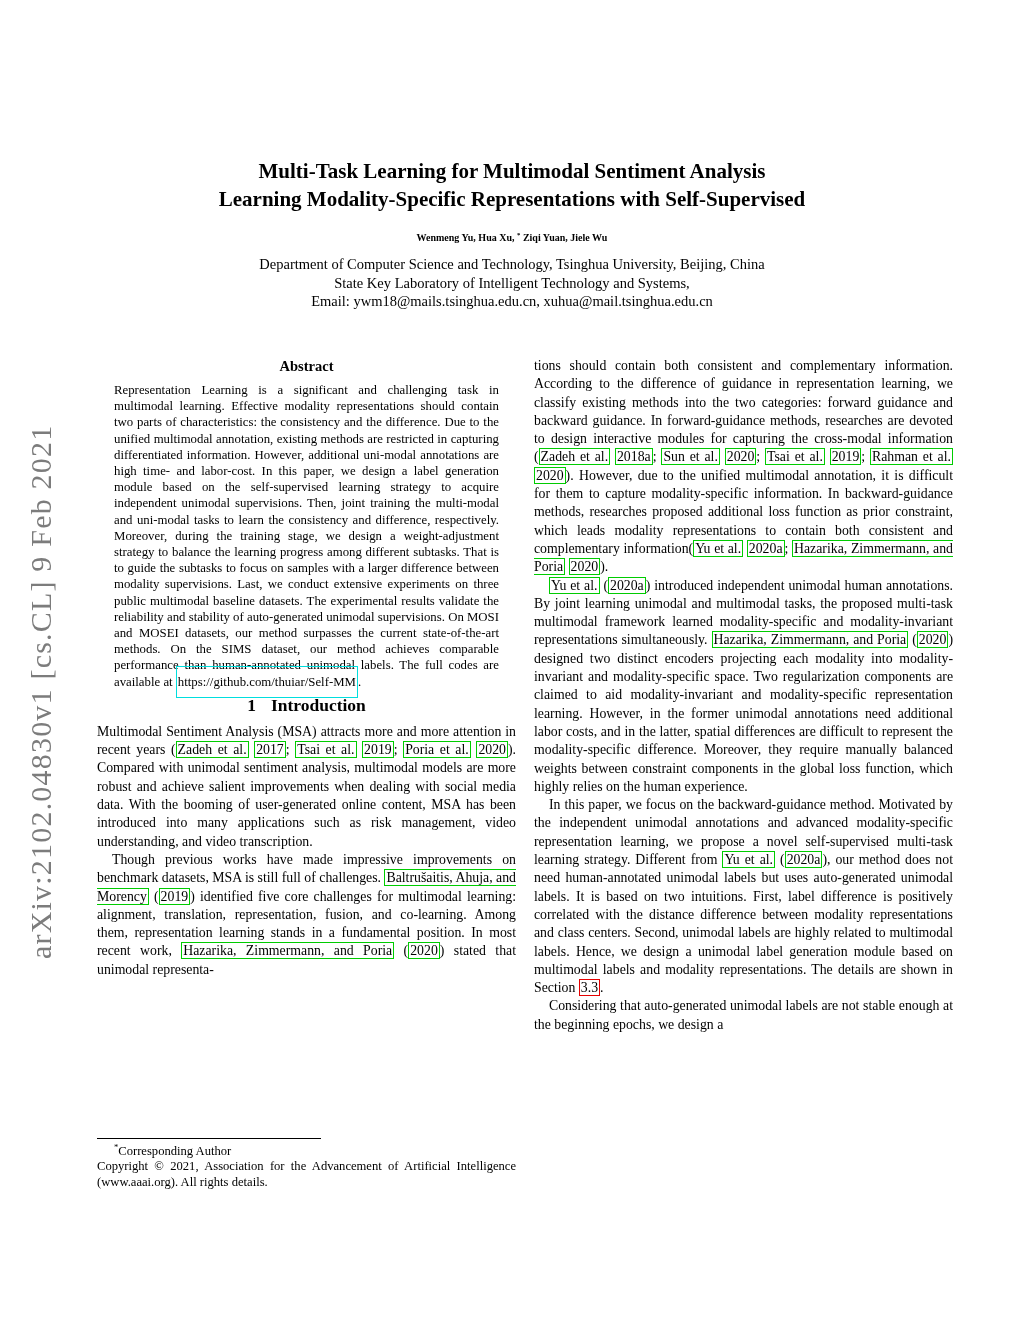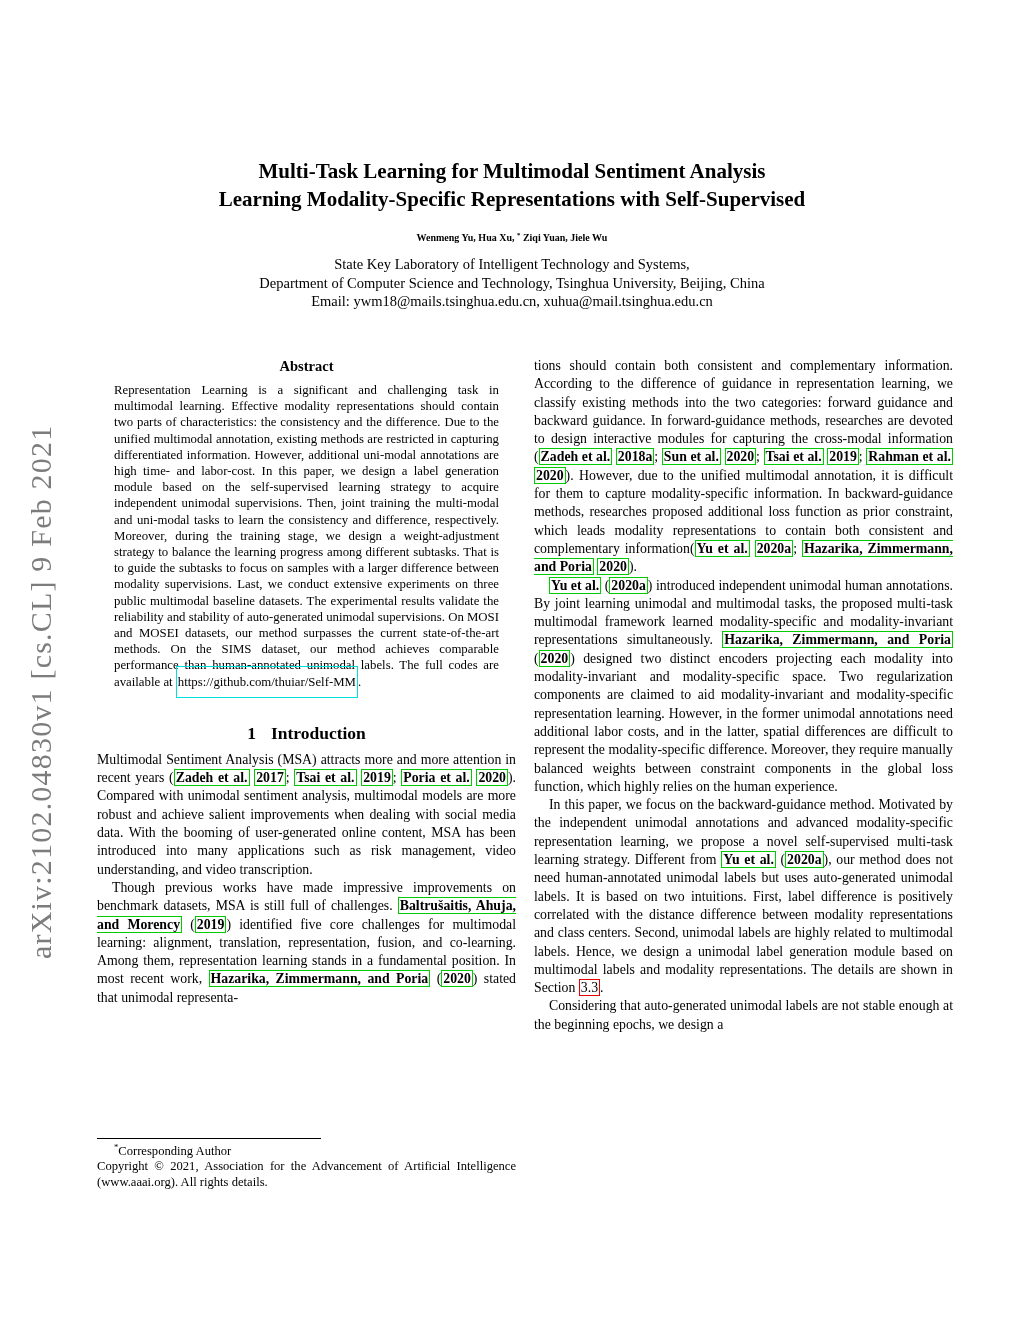--- a/index.html
+++ b/index.html
@@ -68,34 +68,34 @@
     font-size: 12.8px;
     line-height: 16.2px;
     padding: 0 17px 0 17px;
   }
 
   .section-heading {
     text-align: center;
     font-weight: bold;
     font-size: 17.5px;
     line-height: 22px;
-    margin-top: 32px;
+    margin-top: 4px;
     margin-bottom: 7px;
   }
   .section-heading .sec-num { margin-right: 15px; }
 
   .para {
     margin: 0;
     font-size: 13.8px;
     line-height: 18.3px;
   }
   .para.indent { text-indent: 15px; }
 
   
-  .box-cite  { border: 1.4px solid var(--cite); padding: 0 1px; font-weight: bold; }
+  .box-cite  { border: 1.4px solid var(--cite); padding: 0 1px; }
   .box-url   { border: 1.4px solid var(--url);  padding: 8px 1px; }
   .box-link  { border: 1.4px solid var(--link); padding: 0 1px; }
 
   sup { font-size: 68%; line-height: 0; vertical-align: super; }
 
   
   .footnote {
     position: absolute;
     bottom: 0;
     left: 0;
@@ -119,22 +119,22 @@
 
   <div class="watermark">arXiv:2102.04830v1  [cs.CL]  9 Feb 2021</div>
 
   <div class="header">
     <div class="title">
       <div>Multi-Task Learning for Multimodal Sentiment Analysis</div>
       <div>Learning Modality-Specific Representations with Self-Supervised</div>
     </div>
     <div class="authors"><span>Wenmeng Yu, Hua Xu, </span><sup>*</sup><span> Ziqi Yuan, Jiele Wu</span></div>
     <div class="affil-block">
+      <div class="affil">Department of Computer Science and Technology, Tsinghua University, Beijing, China</div>
       <div class="affil">State Key Laboratory of Intelligent Technology and Systems,</div>
-      <div class="affil">Department of Computer Science and Technology, Tsinghua University, Beijing, China</div>
       <div class="affil">Email: ywm18@mails.tsinghua.edu.cn, xuhua@mail.tsinghua.edu.cn</div>
     </div>
   </div>
 
   <section class="col col-left">
     <div class="abstract-heading">Abstract</div>
     <div class="abstract"><span>Representation Learning is a significant and challenging task in multimodal learning. Effective modality representations should contain two parts of characteristics: the consistency and the difference. Due to the unified multimodal annotation, existing methods are restricted in capturing differentiated information. However, additional uni-modal annotations are high time- and labor-cost. In this paper, we design a label generation module based on the self-supervised learning strategy to acquire independent unimodal supervisions. Then, joint training the multi-modal and uni-modal tasks to learn the consistency and difference, respectively. Moreover, during the training stage, we design a weight-adjustment strategy to balance the learning progress among different subtasks. That is to guide the subtasks to focus on samples with a larger difference between modality supervisions. Last, we conduct extensive experiments on three public multimodal baseline datasets. The experimental results validate the reliability and stability of auto-generated unimodal supervisions. On MOSI and MOSEI datasets, our method surpasses the current state-of-the-art methods. On the SIMS dataset, our method achieves comparable performance than human-annotated unimodal labels. The full codes are available at </span><span class="box-url">https://github.com/thuiar/Self-MM</span><span>.</span></div>
 
     <div class="section-heading">
       <span class="sec-num">1</span><span>Introduction</span>

